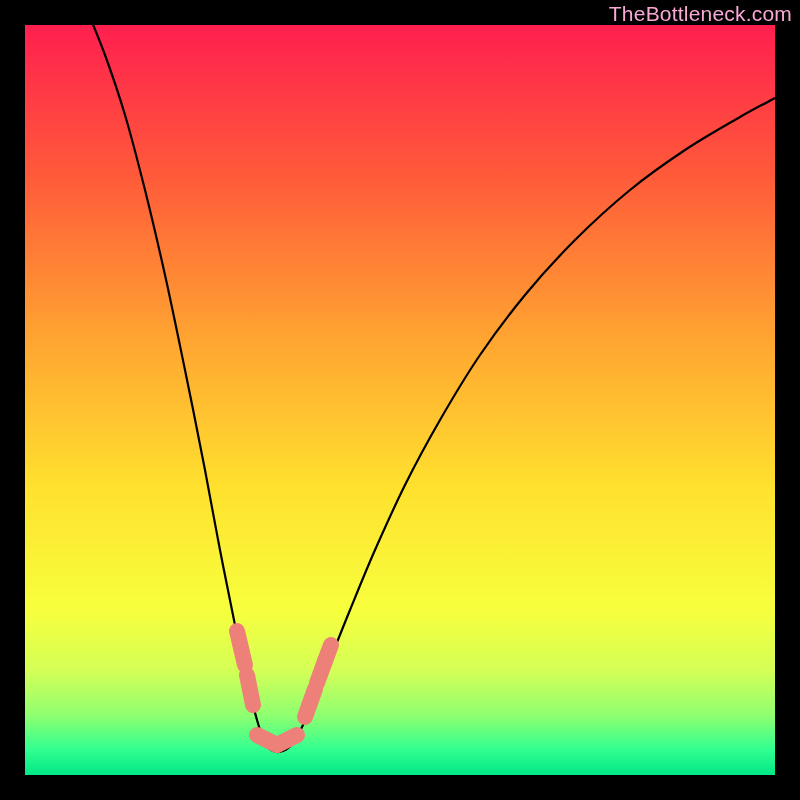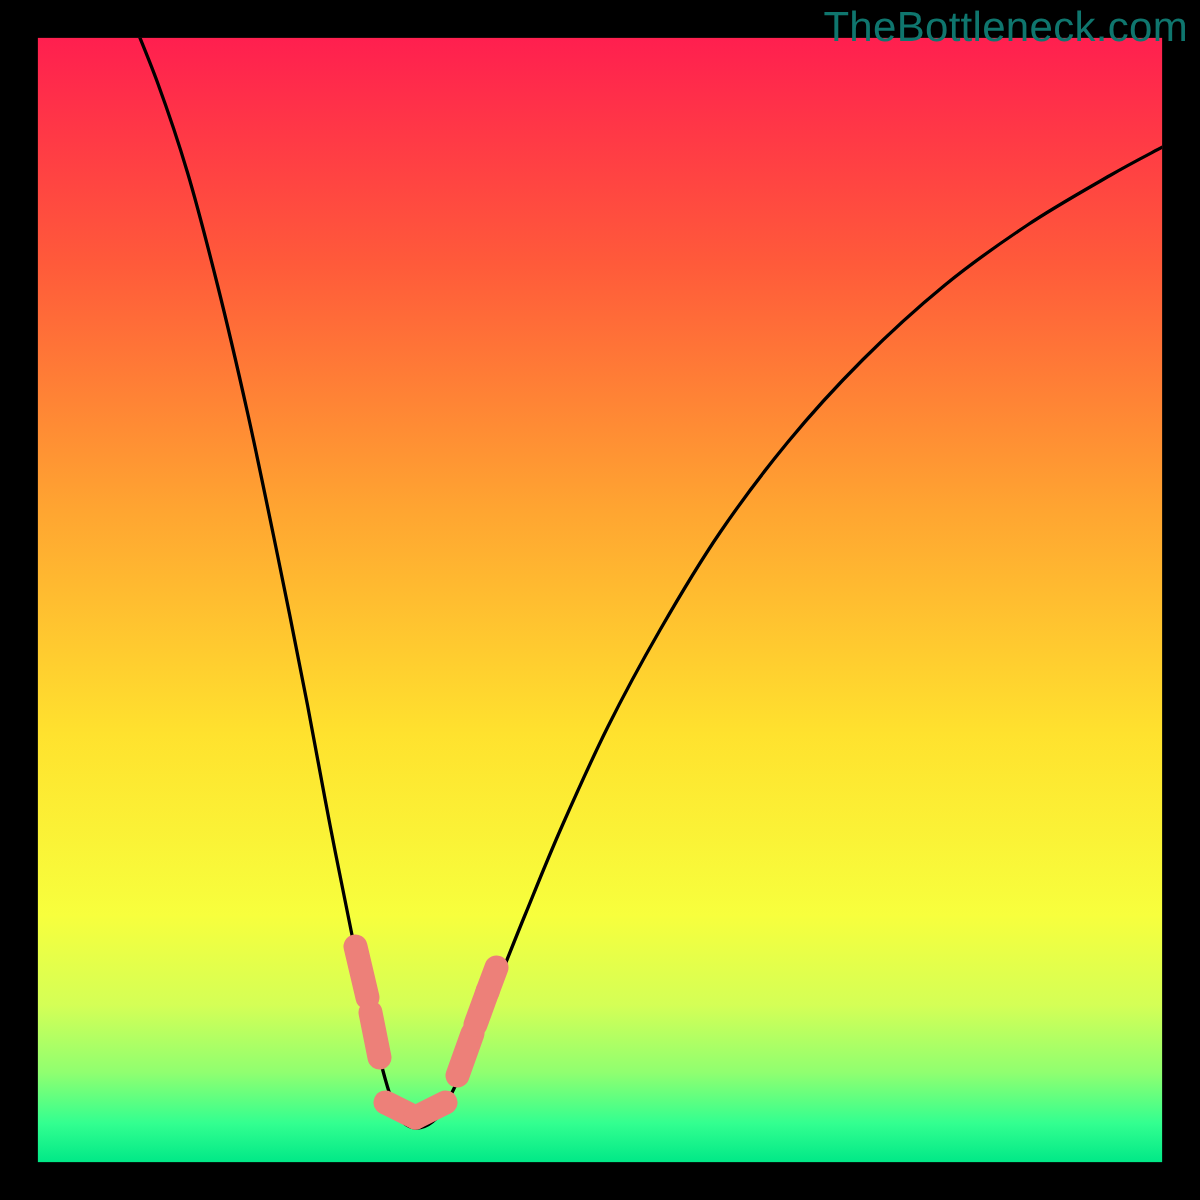--- a/index.html
+++ b/index.html
@@ -28,23 +28,23 @@
     position: absolute;
     inset: 0;
     width: 100%;
     height: 100%;
   }
   .watermark {
     position: absolute;
     top: 2px;
     right: 8px;
     font-family: Arial, Helvetica, sans-serif;
-    font-size: 28px;
+    font-size: 21px;
     font-weight: 500;
-    color: #0f766e;
+    color: #f9a8d4;
     letter-spacing: 0.2px;
   }
 </style>
 </head>
 <body>
 
 <div class="frame">
   <div class="plot-area">
     <svg class="gradient-bg" viewBox="0 0 750 750" preserveAspectRatio="none">
       <defs>

